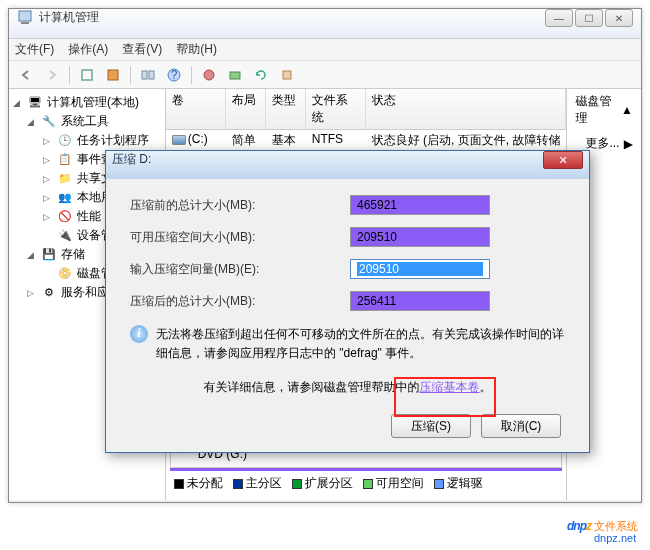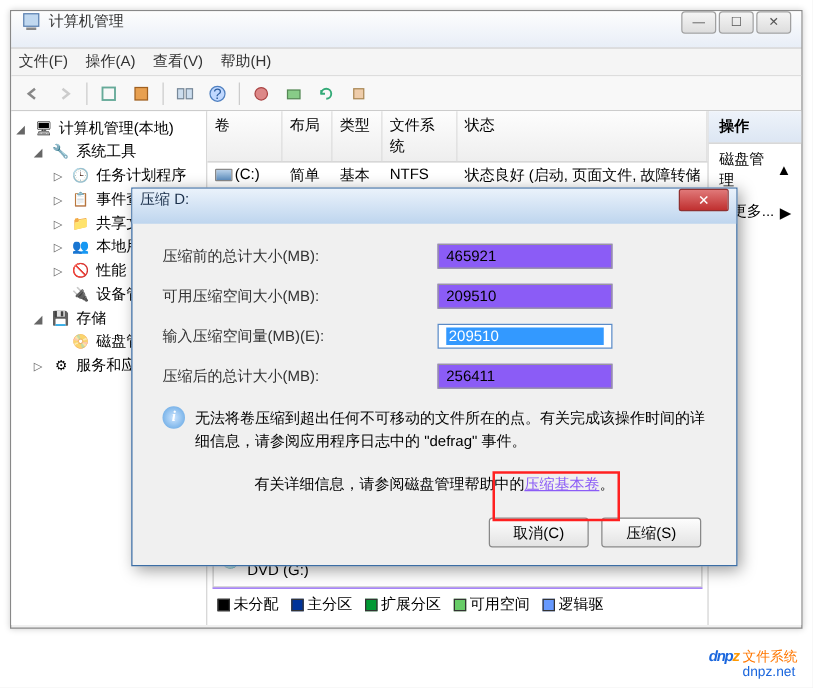--- a/index.html
+++ b/index.html
@@ -41,21 +41,21 @@
 .vol-icon { width: 14px; height: 10px; display: inline-block; background: linear-gradient(#b8d0e8,#6090c0); border: 1px solid #888; border-radius: 1px; margin-right: 2px; vertical-align: middle; }
 
 .disk-map { margin-top: auto; border-top: 1px solid #ccc; padding: 4px; }
 .disk-row { display: flex; gap: 4px; margin-bottom: 4px; }
 .disk-parts { flex: 1; display: flex; gap: 2px; }
 .part { border: 1px solid #666; background: #fff; height: 36px; }
 .part-green { border: 3px solid #009933; flex: 1; background: repeating-linear-gradient(45deg,#fff,#fff 3px,#eee 3px,#eee 6px); }
 .part-gray { flex: 1; background: repeating-linear-gradient(45deg,#fff,#fff 3px,#eee 3px,#eee 6px); }
 .cdrom-row { display: flex; align-items: center; gap: 6px; padding: 6px; border: 1px solid #ccc; margin-top: 4px; }
 
-.legend { display: flex; gap: 10px; padding: 4px; border-top: 1px solid #8b5cf6; }
+.legend { display: flex; gap: 10px; padding: 4px; border-top: 3px solid #8b5cf6; }
 .legend-item { display: flex; align-items: center; gap: 3px; font-size: 11px; }
 .legend-sw { width: 10px; height: 10px; border: 1px solid #333; }
 
 .action-panel { width: 80px; background: #fff; }
 .action-header { background: linear-gradient(#eef3fa,#dce6f3); padding: 4px 8px; font-weight: bold; border-bottom: 1px solid #ccc; }
 .action-item { padding: 4px 8px; display: flex; align-items: center; gap: 4px; }
 
 .dialog { position: absolute; top: 150px; left: 105px; width: 485px; background: #f0f0f0; border: 1px solid #3c6ea5; box-shadow: 3px 3px 12px rgba(0,0,0,0.4); }
 .dlg-titlebar { height: 28px; background: linear-gradient(#eaf2fb,#bed5ee); display: flex; align-items: flex-start; padding: 0 6px; }
 .dlg-title { flex: 1; color: #1a2f4a; }
@@ -291,21 +291,20 @@
             </div>
           <div class="legend-item">
               <span class="legend-sw" style="background:#6699ff"></span>
               <span>逻辑驱</span>
             </div>
         </div>
       </div>
     </div>
 
     <div class="action-panel">
-      <div class="action-header">操作</div>
       <div class="action-item">
           <span>磁盘管理</span>
           <span style="margin-left:auto">▲</span>
         </div>
       <div class="action-item">
           <span style="margin-left:10px">更多...</span>
           <span style="margin-left:auto">▶</span>
         </div>
     </div>
   </div>
@@ -328,22 +327,22 @@
       <div class="dlg-val">256411</div>
     </div>
     <div class="dlg-info">
       <div class="info-icon">i</div>
       <div>无法将卷压缩到超出任何不可移动的文件所在的点。有关完成该操作时间的详细信息，请参阅应用程序日志中的 "defrag" 事件。</div>
     </div>
     <div class="dlg-help">
       <span>有关详细信息，请参阅磁盘管理帮助中的</span><span class="dlg-link">压缩基本卷</span><span>。</span>
     </div>
     <div class="dlg-btns">
+      <div class="dlg-btn">压缩(S)</div>
       <div class="dlg-btn">取消(C)</div>
-      <div class="dlg-btn">压缩(S)</div>
     </div>
   </div>
 </div>
 
 <div class="red-highlight" style="top:377px; left:394px; width:102px; height:40px;"></div>
 
 <div class="watermark">
   <span class="wm-logo"><span>dn</span><span>p</span><span class="z">z</span></span>
   <span style="display:inline-flex;flex-direction:column;align-items:flex-start">
     <span class="wm-sub">文件系统</span>

